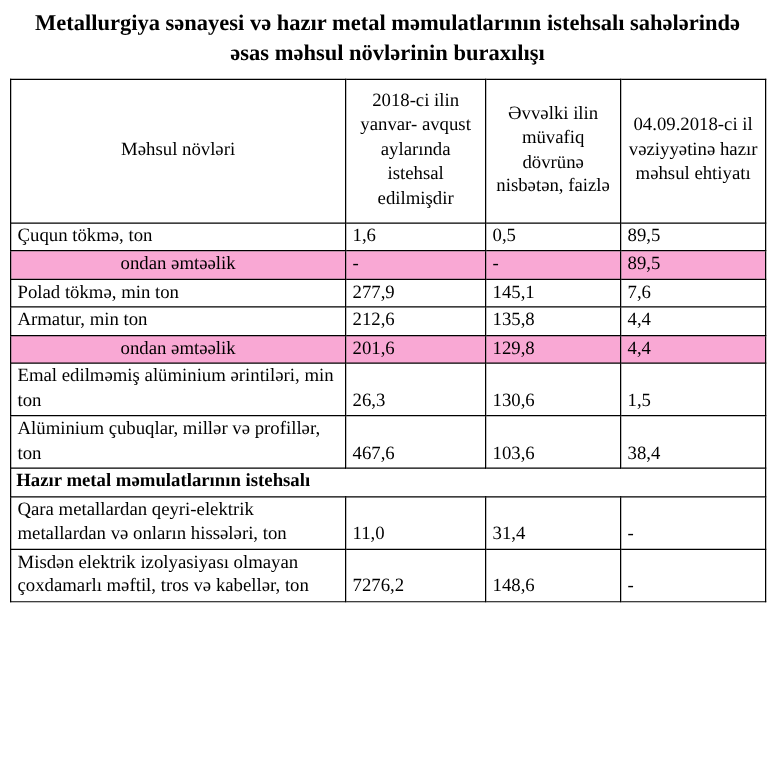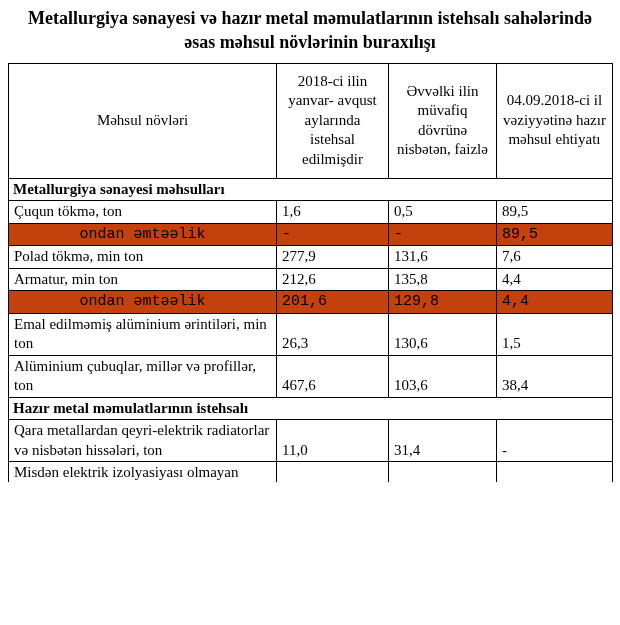--- a/index.html
+++ b/index.html
@@ -57,22 +57,21 @@
   }
   tr.section-row td {
     font-weight: bold;
     text-align: left;
     padding-left: 4px;
   }
   tr.sub-row td.label {
     text-align: center;
   }
   tr.shaded td {
-    background: #c2410c;
-    font-family: Liberation Mono, monospace;
+    background: #f9a8d4;
   }
 </style>
 </head>
 <body>
 
 <div class="page">
 
   <div class="title">Metallurgiya sənayesi və hazır metal məmulatlarının istehsalı sahələrində əsas məhsul növlərinin buraxılışı</div>
 
   <table class="stats">
@@ -84,42 +83,39 @@
     </colgroup>
     <thead>
       <tr>
         <th class="colhead first">Məhsul növləri</th>
         <th class="colhead">2018-ci ilin yanvar- avqust aylarında istehsal edilmişdir</th>
         <th class="colhead">Əvvəlki ilin müvafiq dövrünə nisbətən, faizlə</th>
         <th class="colhead">04.09.2018-ci il vəziyyətinə hazır məhsul ehtiyatı</th>
       </tr>
     </thead>
     <tbody>
-      <tr class="section-row">
-        <td colspan="4">Metallurgiya sənayesi məhsulları</td>
-      </tr>
 
       <tr>
         <td class="label">Çuqun tökmə, ton</td>
         <td class="num">1,6</td>
         <td class="num">0,5</td>
         <td class="num">89,5</td>
       </tr>
 
       <tr class="sub-row shaded">
         <td class="label">ondan əmtəəlik</td>
         <td class="num">-</td>
         <td class="num">-</td>
         <td class="num">89,5</td>
       </tr>
 
       <tr>
         <td class="label">Polad tökmə, min ton</td>
         <td class="num">277,9</td>
-        <td class="num">131,6</td>
+        <td class="num">145,1</td>
         <td class="num">7,6</td>
       </tr>
 
       <tr>
         <td class="label">Armatur, min ton</td>
         <td class="num">212,6</td>
         <td class="num">135,8</td>
         <td class="num">4,4</td>
       </tr>
 
@@ -143,21 +139,21 @@
         <td class="num">467,6</td>
         <td class="num">103,6</td>
         <td class="num">38,4</td>
       </tr>
 
       <tr class="section-row">
         <td colspan="4">Hazır metal məmulatlarının istehsalı</td>
       </tr>
 
       <tr>
-        <td class="label">Qara metallardan qeyri-elektrik radiatorlar və nisbətən hissələri, ton</td>
+        <td class="label">Qara metallardan qeyri-elektrik metallardan və onların hissələri, ton</td>
         <td class="num">11,0</td>
         <td class="num">31,4</td>
         <td class="num">-</td>
       </tr>
 
 
       <tr>
         <td class="label">Misdən elektrik izolyasiyası olmayan çoxdamarlı məftil, tros və kabellər, ton</td>
         <td class="num">7276,2</td>
         <td class="num">148,6</td>

